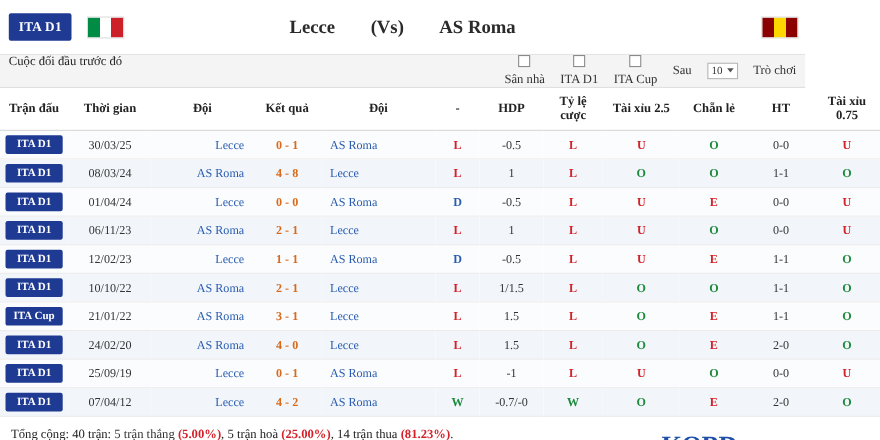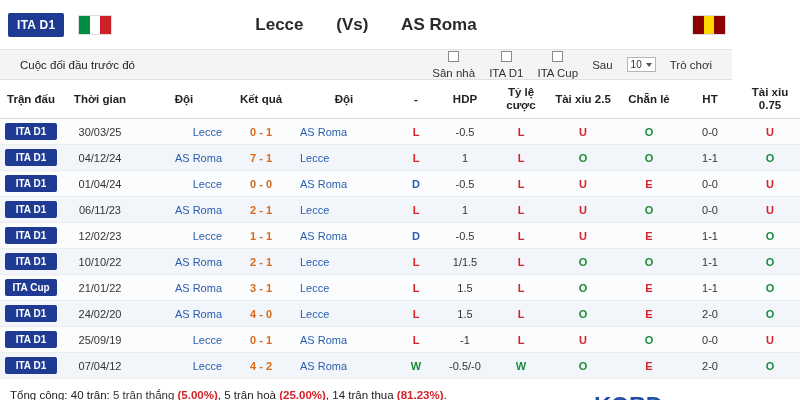--- a/index.html
+++ b/index.html
@@ -3,21 +3,21 @@
 <meta charset="utf-8">
 <style>
   * { box-sizing: border-box; }
   html, body {
     margin: 0; padding: 0;
     width: 800px; height: 400px;
     background: #ffffff;
     font-family: "Liberation Sans", sans-serif;
     overflow: hidden;
   }
-  .page { width: 732px; height: 400px; position: relative; }
+  .page { width: 732px; height: 400px; position: relative; font-family: Liberation Serif, serif; }
 
   
   .header {
     height: 50px;
     display: flex;
     align-items: center;
     position: relative;
     border-bottom: 1px solid #e4e4e4;
   }
   .league-badge {
@@ -59,24 +59,24 @@
     align-items: center;
     padding-right: 6px;
   }
 
   
   .filterbar {
     height: 30px;
     background: #f4f4f4;
     border-bottom: 1px solid #e0e0e0;
     display: flex;
-    align-items: center;
+    align-items: flex-start;
     font-size: 11.5px;
     color: #333;
-    padding: 0 20px;
+    padding: 0 8px;
   }
   .filterbar .lead { font-weight: normal; color: #222; }
   .filters { margin-left: auto; display: flex; align-items: center; gap: 14px; }
   .chk { display: inline-flex; align-items: center; gap: 5px; flex-direction: column; }
   .box {
     width: 11px; height: 11px;
     border: 1px solid #8a8a8a;
     background: #fff;
     display: inline-block;
   }
@@ -252,23 +252,23 @@
           <td class="c-red">L</td>
           <td class="c-dark">-0.5</td>
           <td class="c-red">L</td>
           <td class="c-red">U</td>
           <td class="c-green">O</td>
           <td class="c-dark">0-0</td>
           <td class="c-red">U</td>
         </tr>
         <tr>
           <td><span class="tag">ITA D1</span></td>
-          <td>04/12/24</td>
+          <td>08/03/24</td>
           <td class="team team-left">AS Roma</td>
-          <td class="score">7 - 1</td>
+          <td class="score">4 - 8</td>
           <td class="team team-right">Lecce</td>
           <td class="c-red">L</td>
           <td class="c-dark">1</td>
           <td class="c-red">L</td>
           <td class="c-green">O</td>
           <td class="c-green">O</td>
           <td class="c-dark">1-1</td>
           <td class="c-green">O</td>
         </tr>
         <tr>
@@ -369,21 +369,21 @@
           <td class="c-dark">0-0</td>
           <td class="c-red">U</td>
         </tr>
         <tr>
           <td><span class="tag">ITA D1</span></td>
           <td>07/04/12</td>
           <td class="team team-left">Lecce</td>
           <td class="score">4 - 2</td>
           <td class="team team-right">AS Roma</td>
           <td class="c-green">W</td>
-          <td class="c-dark">-0.5/-0</td>
+          <td class="c-dark">-0.7/-0</td>
           <td class="c-green">W</td>
           <td class="c-green">O</td>
           <td class="c-red">E</td>
           <td class="c-dark">2-0</td>
           <td class="c-green">O</td>
         </tr>
       </tbody>
   </table>
 
   <div class="summary">

